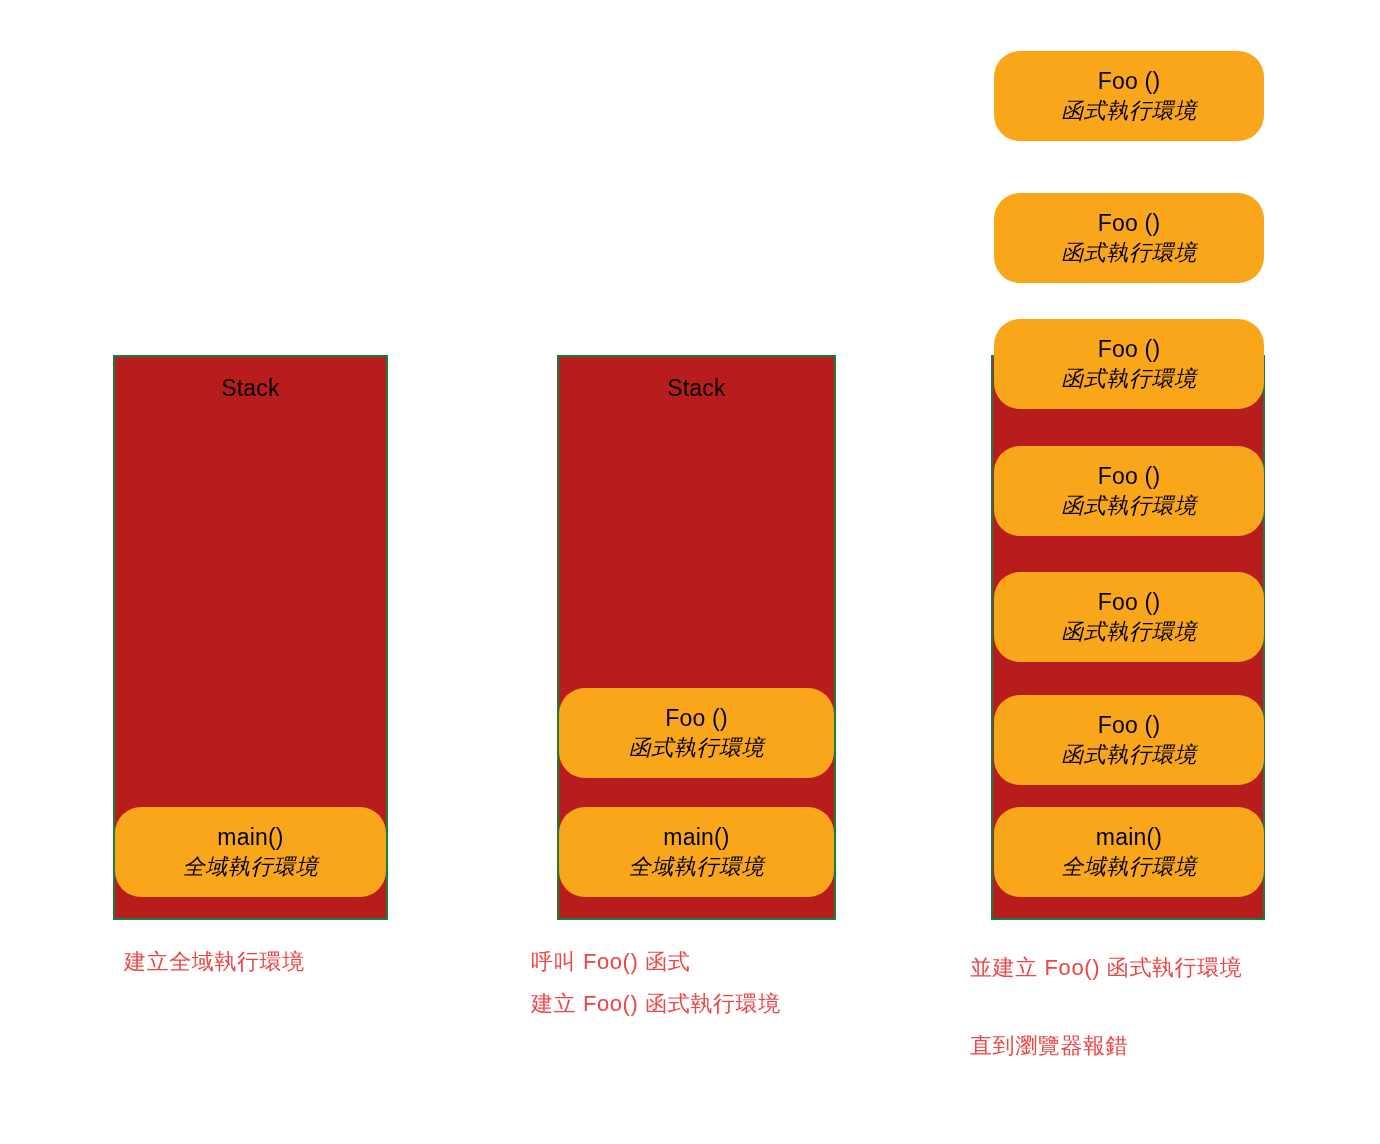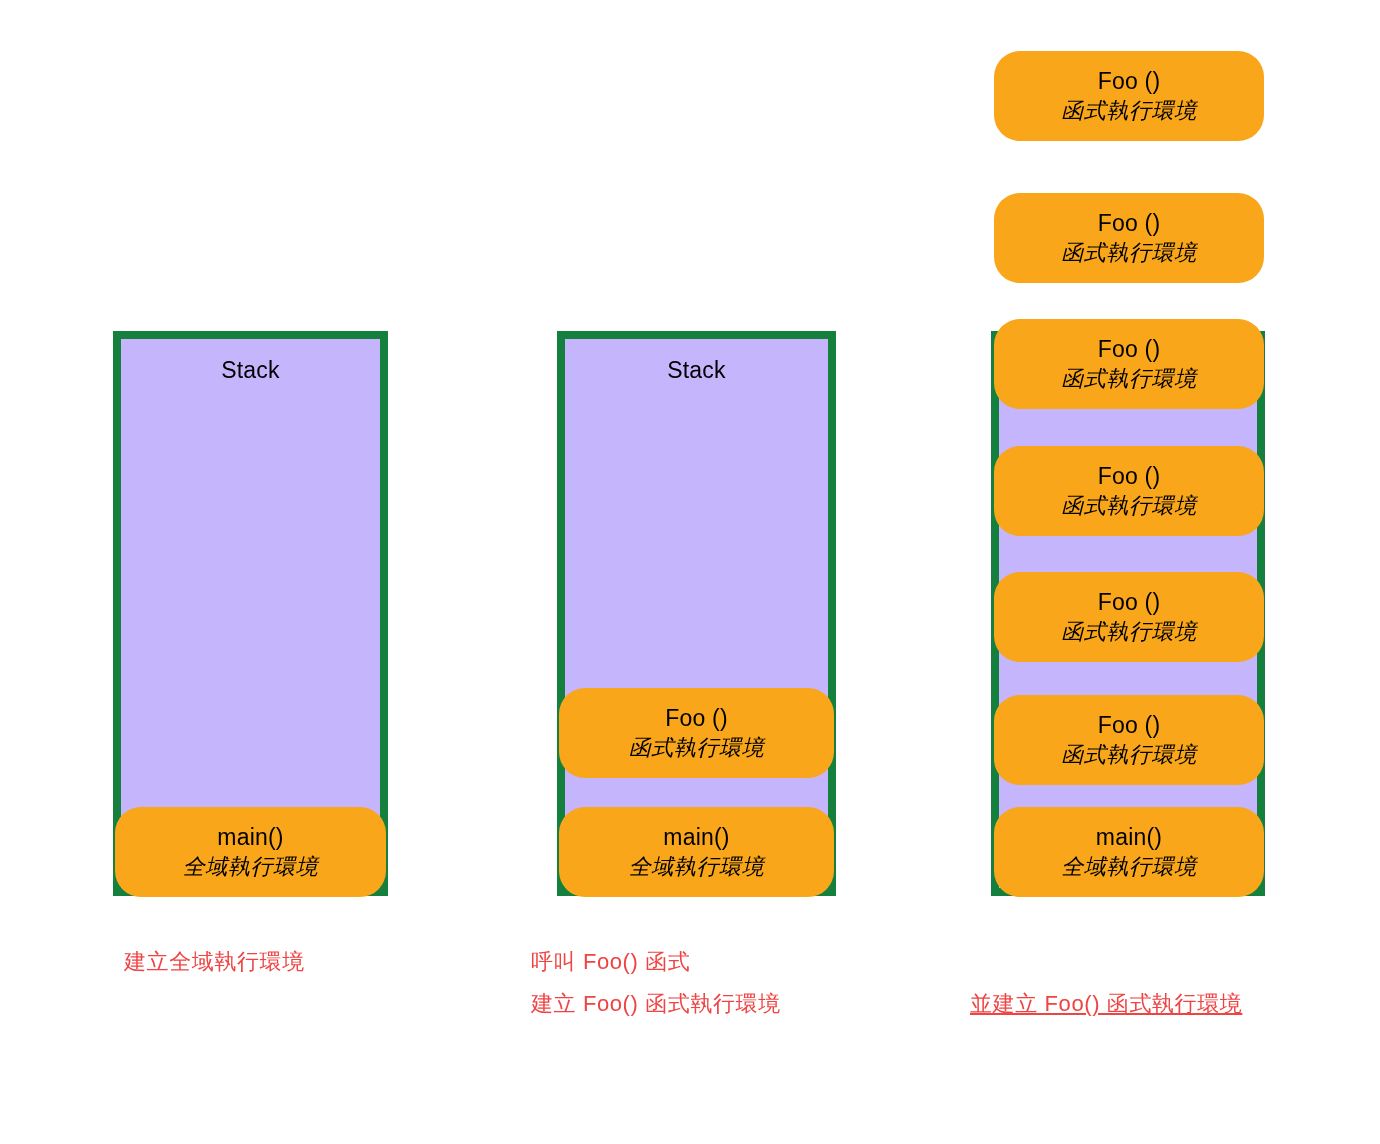--- a/index.html
+++ b/index.html
@@ -22,23 +22,24 @@
     left: 0;
     top: 0;
     width: 1380px;
     height: 1144px;
   }
 
   
   .stack-box {
     position: absolute;
     box-sizing: border-box;
-    border: 8px solid #15803d;
-    background: #c4b5fd;
+    border: 2px solid #15803d;
+    background: #b91c1c;
     z-index: 1;
+    margin-top: 24px;
   }
   .stack-title {
     position: absolute;
     width: 100%;
     text-align: center;
     font-size: 23px;
     line-height: 1;
     letter-spacing: 0.2px;
     color: #000000;
     top: 20px;
@@ -151,15 +152,16 @@
   <div class="pill" style="left:994px; top:695px; width:270px; height:90px;">
     <div class="line1">Foo ()</div>
     <div class="line2">函式執行環境</div>
   </div>
 
   <div class="pill" style="left:994px; top:807px; width:270px; height:90px;">
     <div class="line1">main()</div>
     <div class="line2">全域執行環境</div>
   </div>
 
-  <div class="caption" style="left:970px; top:983px;text-decoration:underline;">並建立 Foo() 函式執行環境</div>
+  <div class="caption" style="left:970px; top:947px;">並建立 Foo() 函式執行環境</div>
+  <div class="caption" style="left:970px; top:1025px;">直到瀏覽器報錯</div>
 
 </div>
 
 </body></html>

